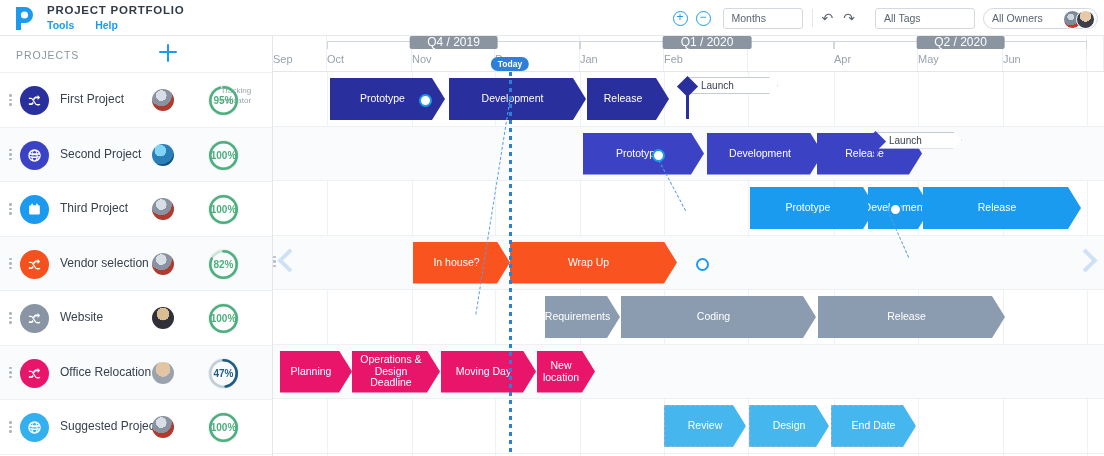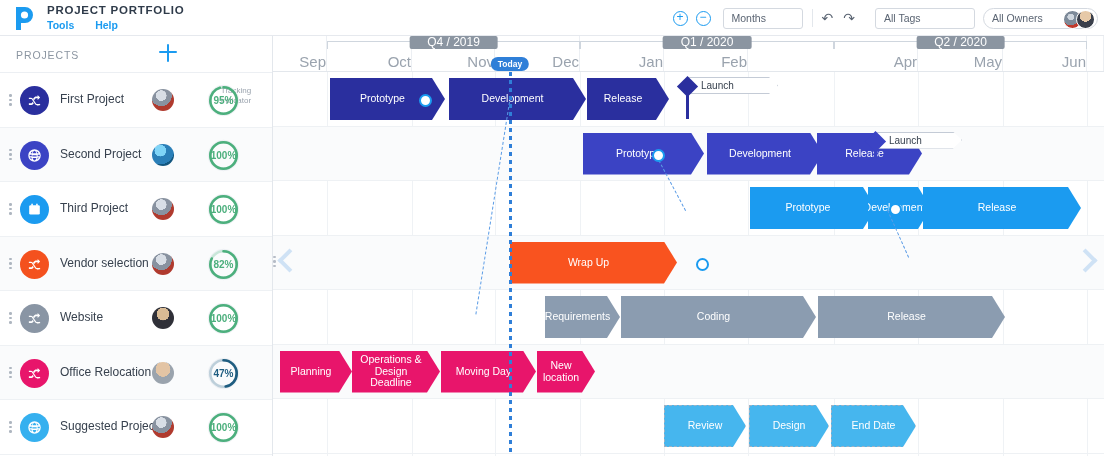--- a/index.html
+++ b/index.html
@@ -65,21 +65,21 @@
   .pav{position:absolute;left:152px;top:16px;width:22px;height:22px;border-radius:50%;background-size:cover;}
   .ring{position:absolute;left:207px;top:11px;width:33px;height:33px;}
   .ring .pct{position:absolute;left:0;top:0;width:33px;height:33px;display:flex;align-items:center;
              justify-content:center;font-size:10px;font-weight:bold;}
 
   
   .tl{position:absolute;left:273px;top:36px;width:831px;height:420px;overflow:hidden;background:#fff;}
   .tlhead{position:absolute;left:0;top:0;width:831px;height:36px;background:#fff;
           border-bottom:1px solid #e3e7ec;box-sizing:border-box;}
   .mcell{position:absolute;top:0;height:35px;box-sizing:border-box;border-right:1px solid #eceff3;}
-  .mcell .mlbl{position:absolute;left:0;right:0;top:17px;text-align:right;font-size:15px;color:#9aa3ae;}
+  .mcell .mlbl{position:absolute;left:0;right:0;top:17px;text-align:left;font-size:11px;color:#9aa3ae;}
   .qbar{position:absolute;height:10px;border-top:1px solid #cfd6de;box-sizing:border-box;top:5px;}
   .qbar:before,.qbar:after{content:"";position:absolute;top:0;width:1px;height:7px;background:#cfd6de;}
   .qbar:before{left:0;}.qbar:after{right:0;}
   .qlbl{position:absolute;top:0px;height:13px;line-height:13px;padding:0 18px;background:#8b95a1;
         color:#fff;font-size:12px;border-radius:2px;transform:translateX(-50%);white-space:nowrap;}
 
   .grid{position:absolute;left:0;top:36px;width:831px;height:420px;}
   .gl{position:absolute;top:0;bottom:0;width:1px;background:#eff2f5;}
   .rowline{position:absolute;left:0;width:831px;height:54.5px;box-sizing:border-box;
            border-bottom:1px solid #eef1f4;}
@@ -391,20 +391,21 @@
           <div class="flag" style="width:86px">
             <span>Launch</span>
           </div>
           <div class="dia" style="background:#3b43c4"></div>
         </div>
         <div class="rowline" style="top: 109px;"></div>
         <div class="bar" style="left: 477px; top: 115px; width: 126px; background: rgb(27, 155, 240);">Prototype</div>
         <div class="bar" style="left: 595px; top: 115px; width: 63px; background: rgb(27, 155, 240);">Development</div>
         <div class="bar" style="left: 650px; top: 115px; width: 158px; background: rgb(27, 155, 240);">Release</div>
         <div class="rowline alt" style="top: 163.5px;"></div>
+        <div class="bar" style="left: 140px; top: 169.5px; width: 97px; background: rgb(249, 83, 31);">In house?</div>
         <div class="bar" style="left: 237px; top: 169.5px; width: 167px; background: rgb(249, 83, 31);">Wrap Up</div>
         <div class="rowline" style="top: 218px;"></div>
         <div class="bar" style="left: 272px; top: 224px; width: 75px; background: rgb(139, 156, 176);">Requirements</div>
         <div class="bar" style="left: 348px; top: 224px; width: 195px; background: rgb(139, 156, 176);">Coding</div>
         <div class="bar" style="left: 545px; top: 224px; width: 187px; background: rgb(139, 156, 176);">Release</div>
         <div class="rowline alt" style="top: 272.5px;"></div>
         <div class="bar" style="left: 7px; top: 278.5px; width: 72px; background: rgb(232, 21, 107);">Planning</div>
         <div class="bar" style="left: 79px; top: 278.5px; width: 88px; background: rgb(232, 21, 107);">Operations &amp; Design Deadline</div>
         <div class="bar" style="left: 168px; top: 278.5px; width: 95px; background: rgb(232, 21, 107);">Moving Day</div>
         <div class="bar" style="left: 264px; top: 278.5px; width: 58px; background: rgb(232, 21, 107);">New location</div>

